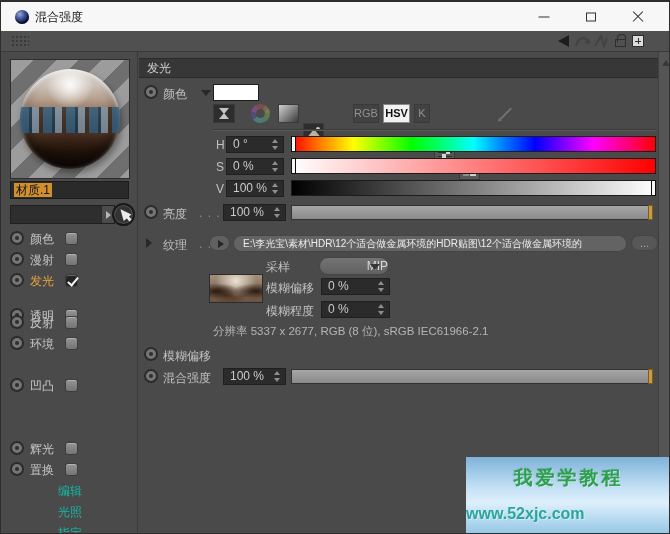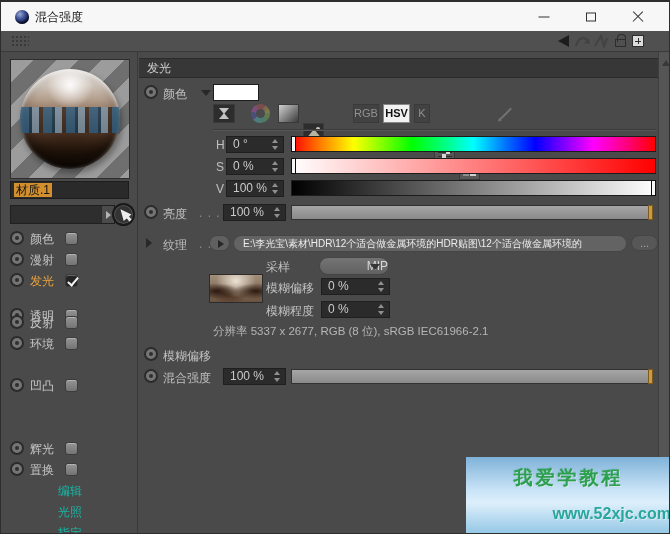--- a/index.html
+++ b/index.html
@@ -159,21 +159,21 @@
   
   .scrollstrip { position:absolute; left:657px; top:50px; width:13px; height:484px; background:#555; border-left:1px solid #3e3e3e; }
   .strip-grip { position:absolute; left:3px; top:8px; width:0; height:0;
                 border-left:4px solid transparent; border-right:4px solid transparent; border-bottom:6px solid #383838; }
 
   
   .watermark { position:absolute; left:465px; top:455px; width:205px; height:79px;
                background:linear-gradient(180deg,#7fb2d9 0%,#c9e4f7 42%,#ddeffb 58%,#8fc4e4 100%); }
   .wm-title { position:absolute; left:0; top:8px; width:100%; text-align:center; font-size:19px; font-weight:bold;
               letter-spacing:3px; color:#2ca04e; text-shadow:1px 1px 0 rgba(255,255,255,.45), 0 0 2px rgba(30,120,90,.35); }
-  .wm-url { position:absolute; left:0; top:48px; width:100%; text-align:right; font-size:16px; font-weight:bold;
+  .wm-url { position:absolute; left:0; top:48px; width:100%; text-align:left; font-size:16px; font-weight:bold;
             color:#2aa79b; text-shadow:1px 1px 0 rgba(255,255,255,.4); }
 </style>
 </head>
 <body>
 
 <div class="window">
 
   <div class="titlebar">
     <div class="app-icon"></div>
     <div class="title-text">混合强度</div>

